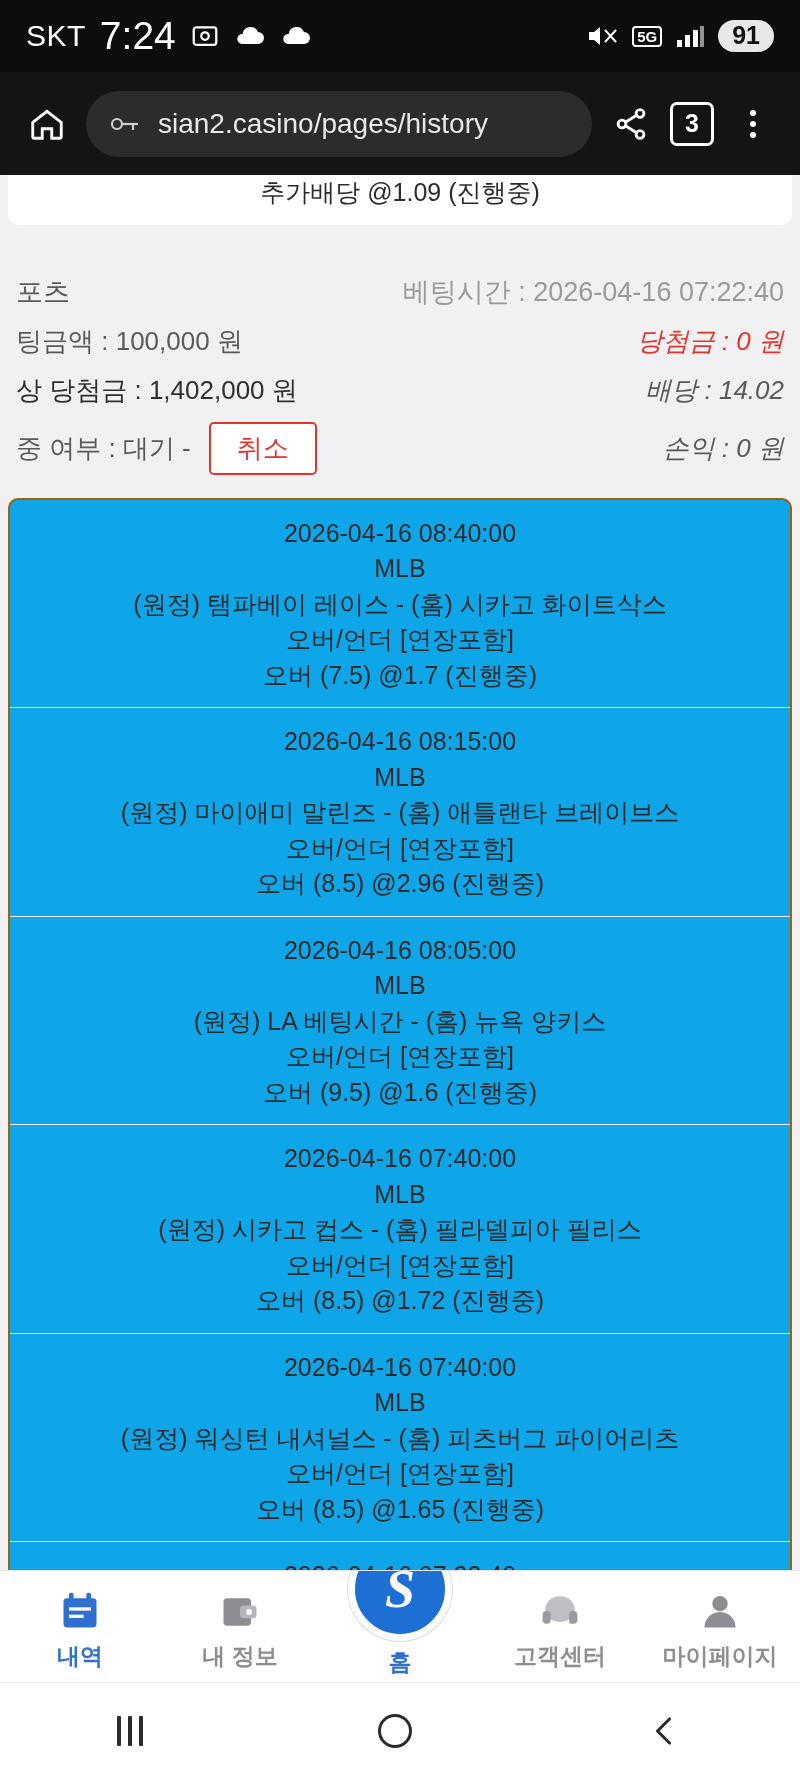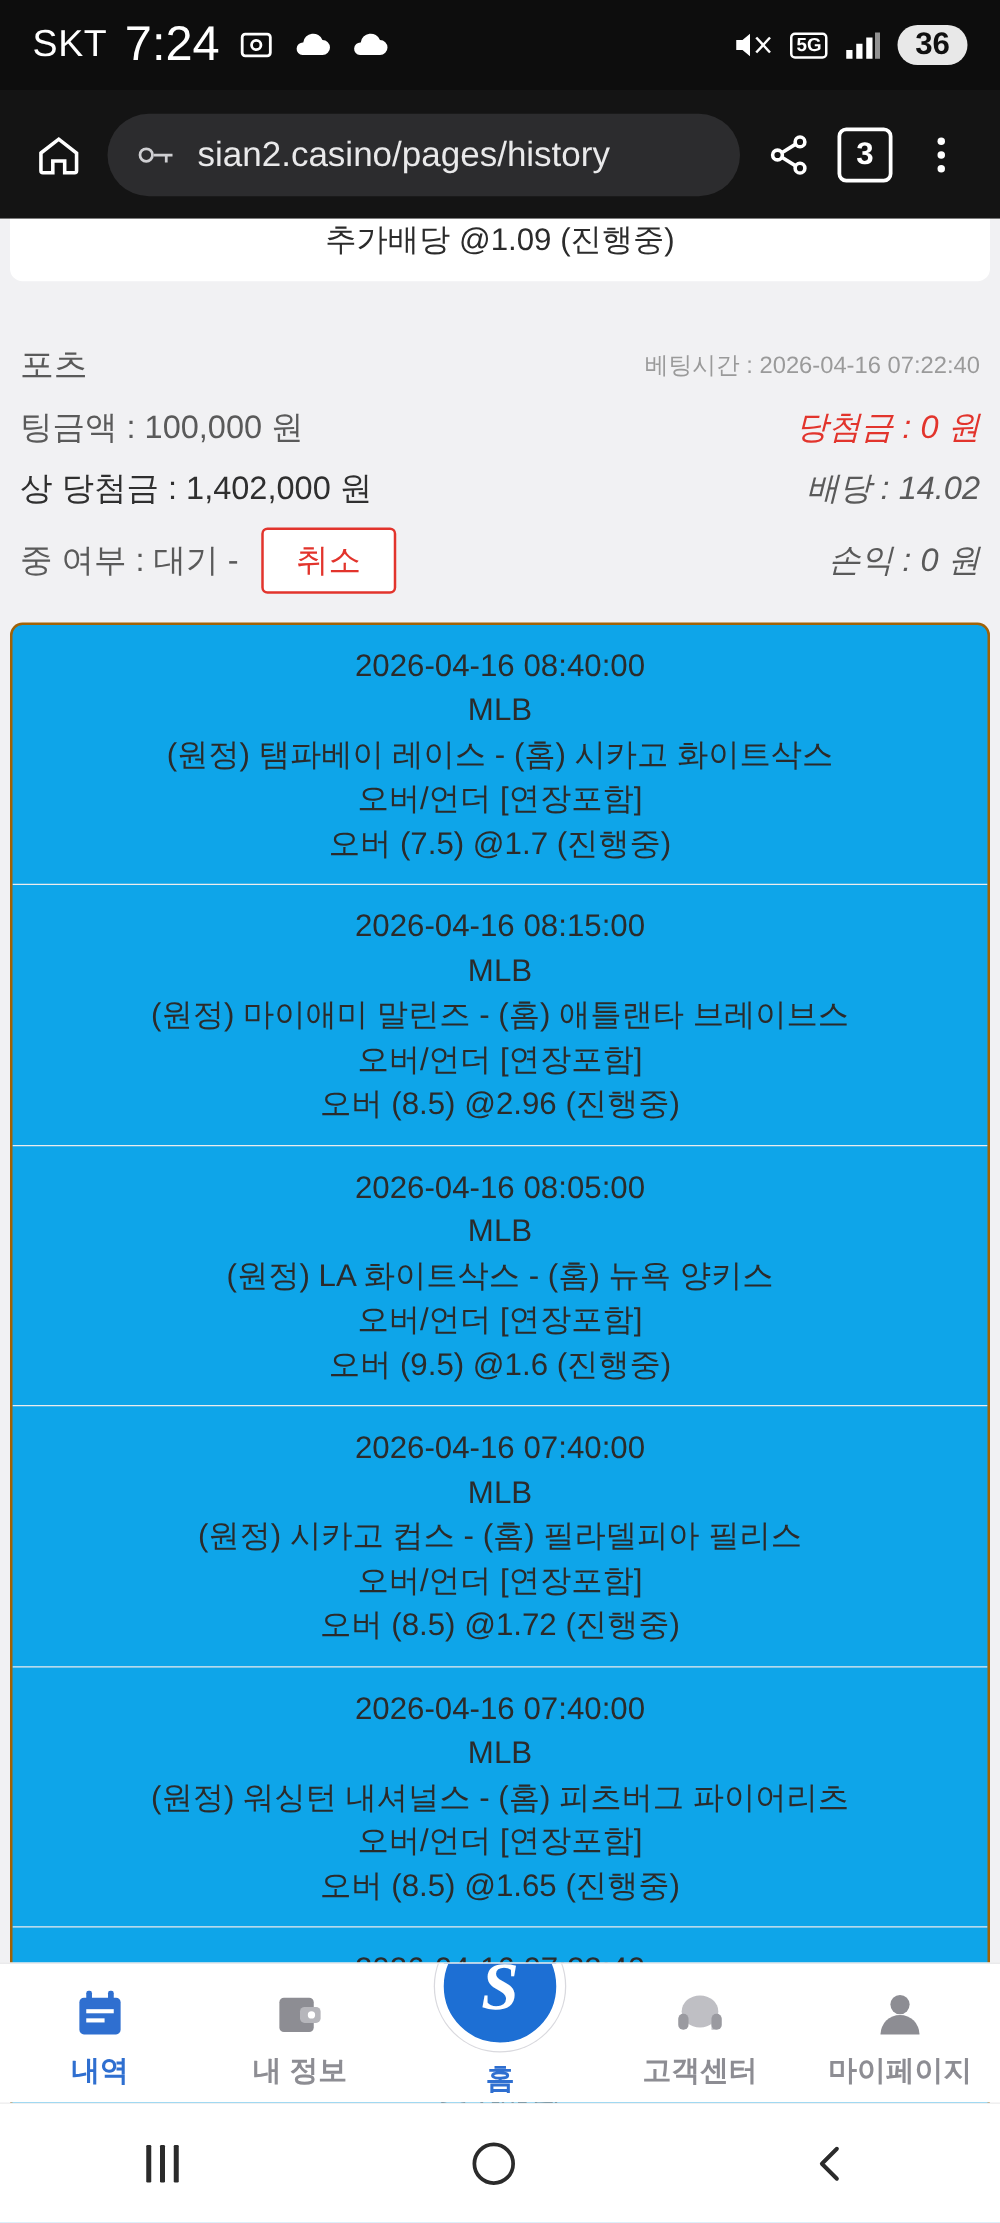--- a/index.html
+++ b/index.html
@@ -134,21 +134,21 @@
   .summary-row {
     display: flex;
     align-items: center;
     justify-content: space-between;
     padding: 7px 10px;
     font-size: 26px;
   }
   .sum-left { color: #5a5a5a; white-space: nowrap; }
   .sum-right { color: #5a5a5a; white-space: nowrap; font-style: italic; }
   .sum-title { color: #5a5a5a; font-size: 27px; }
-  .time-label { color: #9a9a9a; font-size: 19px; text-align: right; }
+  .time-label { color: #9a9a9a; font-size: 27px; text-align: right; }
   .red { color: #e2342c; }
   .strong-dark { color: #2f2f2f; }
   .cancel-btn {
     border: 2px solid #e2342c;
     color: #e2342c;
     background: #ffffff;
     border-radius: 5px;
     font-size: 26px;
     padding: 7px 26px;
     margin-left: 18px;
@@ -278,21 +278,21 @@
       </span>
       <span class="net-5g">5G</span>
       <span class="status-icon">
         <svg width="30" height="26" viewBox="0 0 30 26" fill="#fff">
           <rect x="2" y="17" width="5" height="7"></rect>
             <rect x="10" y="12" width="5" height="12"></rect>
           <rect x="18" y="7" width="5" height="17"></rect>
             <rect x="25" y="3" width="4" height="21" opacity="0.55"></rect>
         </svg>
       </span>
-      <span class="battery-pill">36</span>
+      <span class="battery-pill">91</span>
     </div>
   </div>
 
   <div class="browserbar">
     <span class="chrome-icon">
       <svg width="38" height="38" viewBox="0 0 24 24" fill="none" stroke="#fff" stroke-width="1.8">
         <path d="M3 11l9-7 9 7v9a1 1 0 0 1-1 1h-5v-6H9v6H4a1 1 0 0 1-1-1z"></path>
       </svg>
     </span>
     <div class="omnibox">
@@ -368,21 +368,21 @@
         <div class="bet-line">2026-04-16 08:15:00</div>
         <div class="bet-line">MLB</div>
         <div class="bet-line">(원정) 마이애미 말린즈 - (홈) 애틀랜타 브레이브스</div>
         <div class="bet-line">오버/언더 [연장포함]</div>
         <div class="bet-line">오버 (8.5) @2.96 (진행중)</div>
       </div>
 
       <div class="bet-item">
         <div class="bet-line">2026-04-16 08:05:00</div>
         <div class="bet-line">MLB</div>
-        <div class="bet-line">(원정) LA 화이트삭스 - (홈) 뉴욕 양키스</div>
+        <div class="bet-line">(원정) LA 베팅시간 - (홈) 뉴욕 양키스</div>
         <div class="bet-line">오버/언더 [연장포함]</div>
         <div class="bet-line">오버 (9.5) @1.6 (진행중)</div>
       </div>
 
       <div class="bet-item">
         <div class="bet-line">2026-04-16 07:40:00</div>
         <div class="bet-line">MLB</div>
         <div class="bet-line">(원정) 시카고 컵스 - (홈) 필라델피아 필리스</div>
         <div class="bet-line">오버/언더 [연장포함]</div>
         <div class="bet-line">오버 (8.5) @1.72 (진행중)</div>

